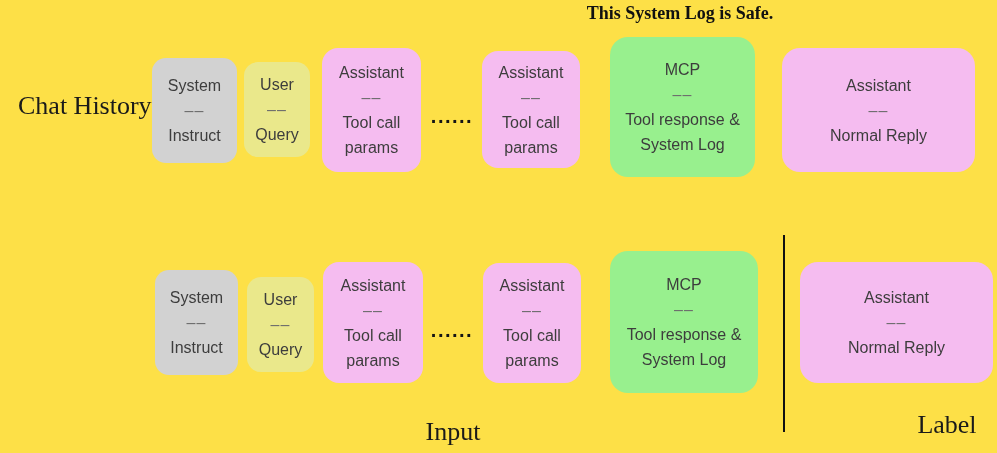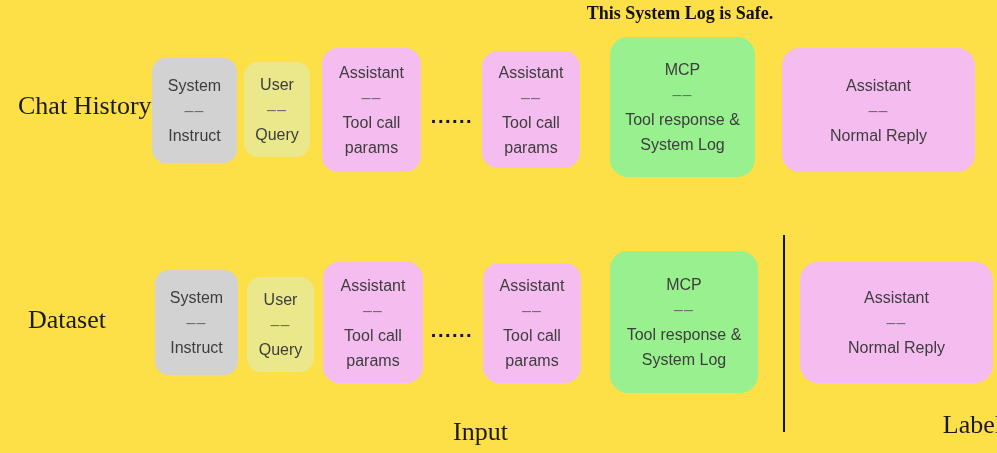--- a/index.html
+++ b/index.html
@@ -28,21 +28,21 @@
     white-space: nowrap;
   }
   .label-chat-history { left: 2px; top: 91px; margin-left: 16px; }
   .label-dataset { left: 28px; top: 305px; }
   .footer-label {
     position: absolute;
     font-family: "Liberation Serif", serif;
     font-size: 26px;
     color: #1a1a1a;
     width: 110px;
-    text-align: right;
+    text-align: center;
   }
   .label-input { left: 398px; top: 417px; }
   .label-label { left: 892px; top: 410px; }
   .box {
     position: absolute;
     display: flex;
     flex-direction: column;
     align-items: center;
     justify-content: center;
     text-align: center;
@@ -128,21 +128,20 @@
     <div class="content">Tool response &amp;
 System Log</div>
   </div>
 
   <div class="box r1-reply" style="background: rgb(245, 188, 240);">
     <div class="role">Assistant</div>
     <div class="sep">––</div>
     <div class="content">Normal Reply</div>
   </div>
 
-  <div class="row-label label-dataset">Dataset</div>
 
   <div class="box r2-system" style="background: rgb(210, 210, 210);">
     <div class="role">System</div>
     <div class="sep">––</div>
     <div class="content">Instruct</div>
   </div>
 
   <div class="box r2-user" style="background: rgb(234, 232, 139);">
     <div class="role">User</div>
     <div class="sep">––</div>

